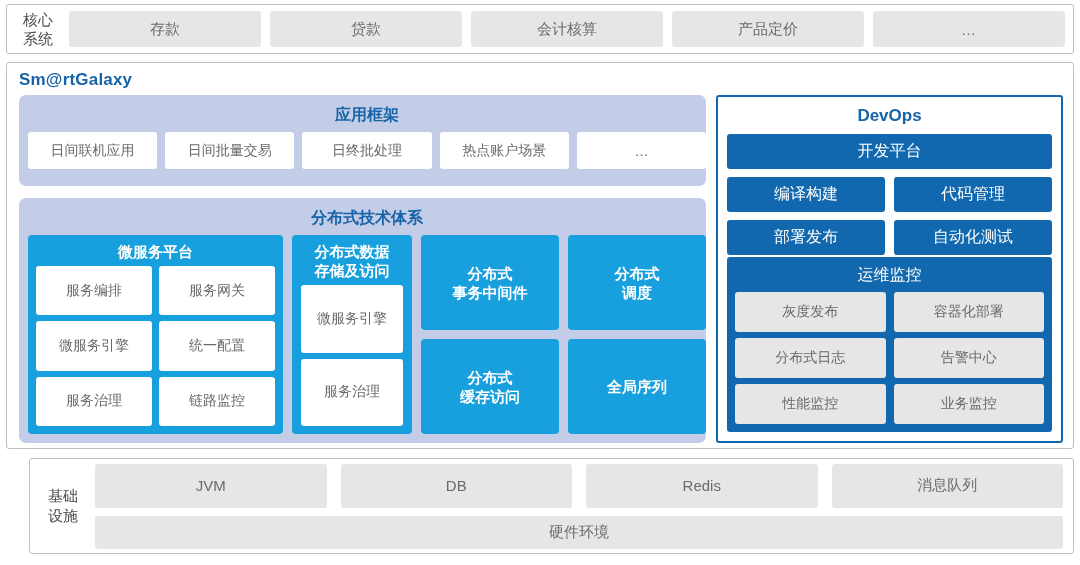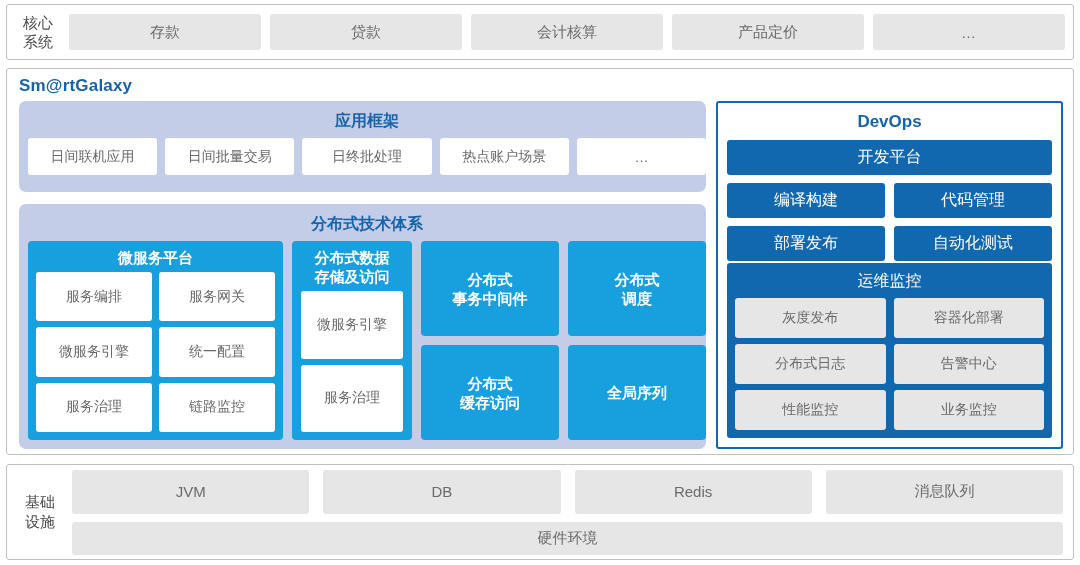--- a/index.html
+++ b/index.html
@@ -13,21 +13,21 @@
 
   
   .panel {
     border: 1px solid #bfbfbf;
     border-radius: 3px;
     background: #ffffff;
   }
 
   
   .core-row {
-    height: 56px;
+    height: 50px;
     display: flex;
     align-items: center;
     padding: 5px 8px;
     gap: 8px;
   }
   .core-label {
     width: 46px;
     flex: 0 0 46px;
     text-align: center;
     font-size: 15px;
@@ -196,20 +196,21 @@
   }
 
   
   .infra {
     margin-top: 9px;
     height: 96px;
     display: flex;
     align-items: center;
     padding: 8px 10px;
     gap: 9px;
+    margin-left: 23px;
   }
   .infra-label {
     width: 46px;
     flex: 0 0 46px;
     text-align: center;
     font-size: 15px;
     color: #4a4a4a;
     line-height: 20px;
   }
   .infra-right { flex: 1; display: flex; flex-direction: column; gap: 8px; }

